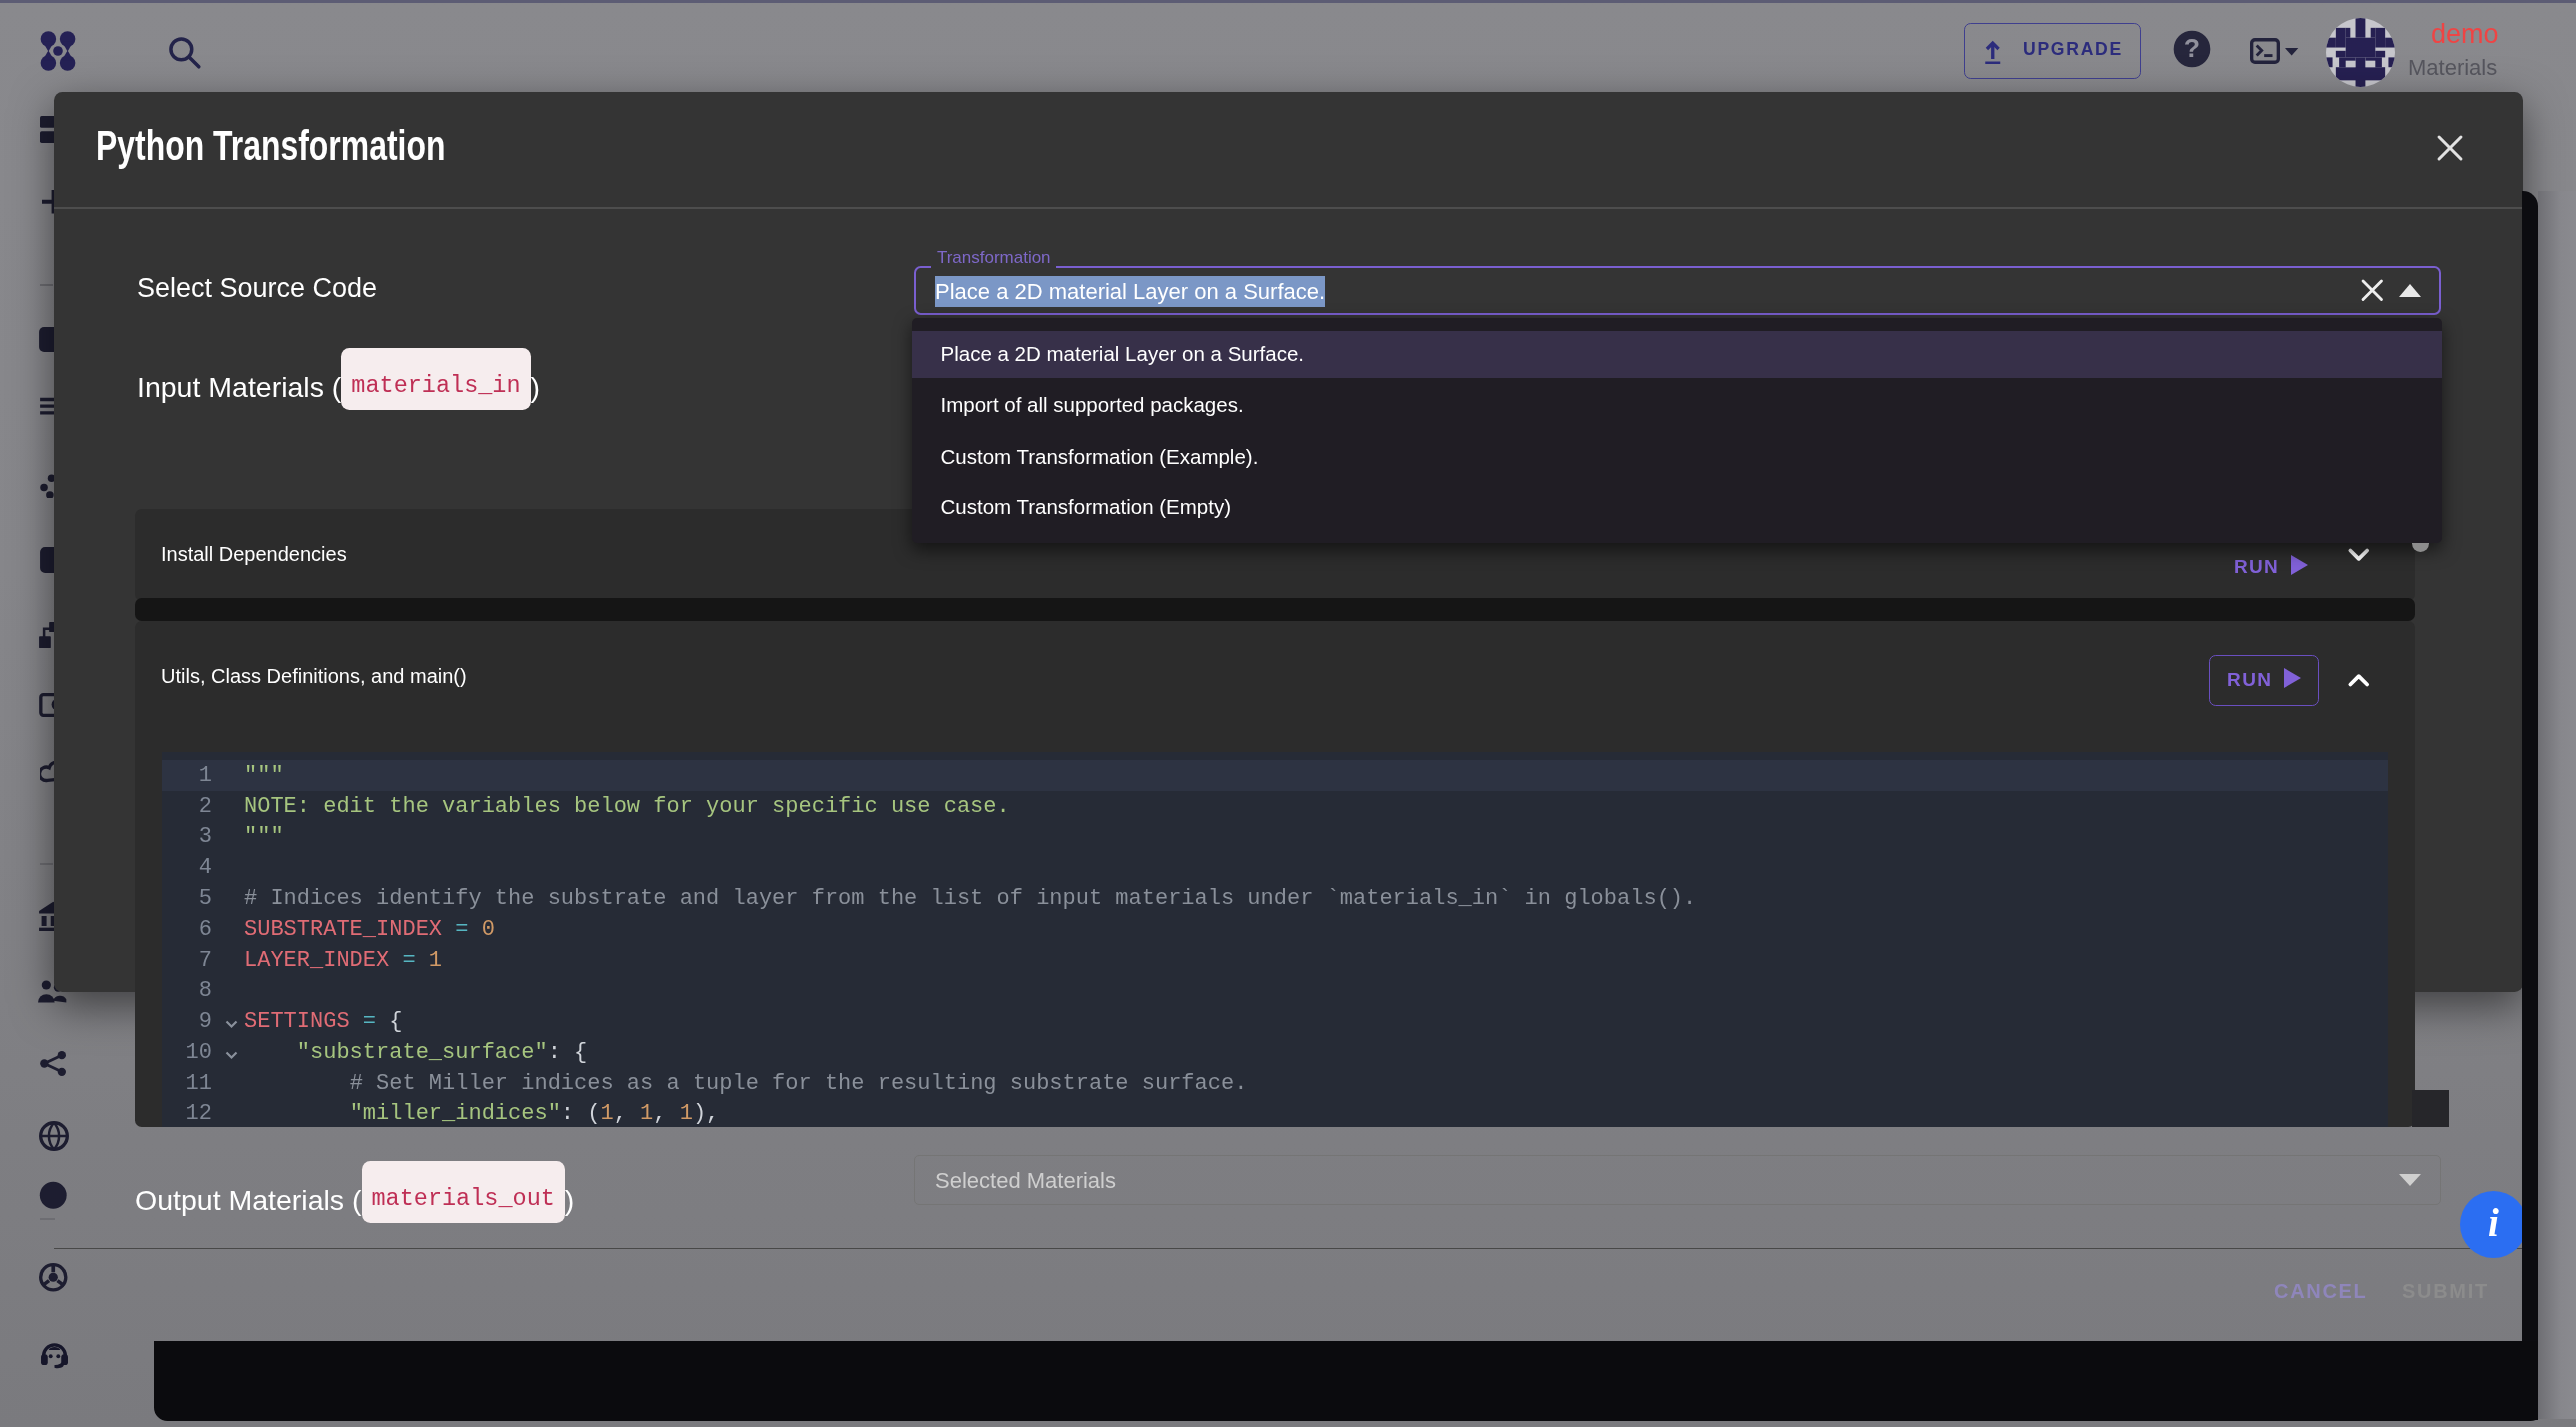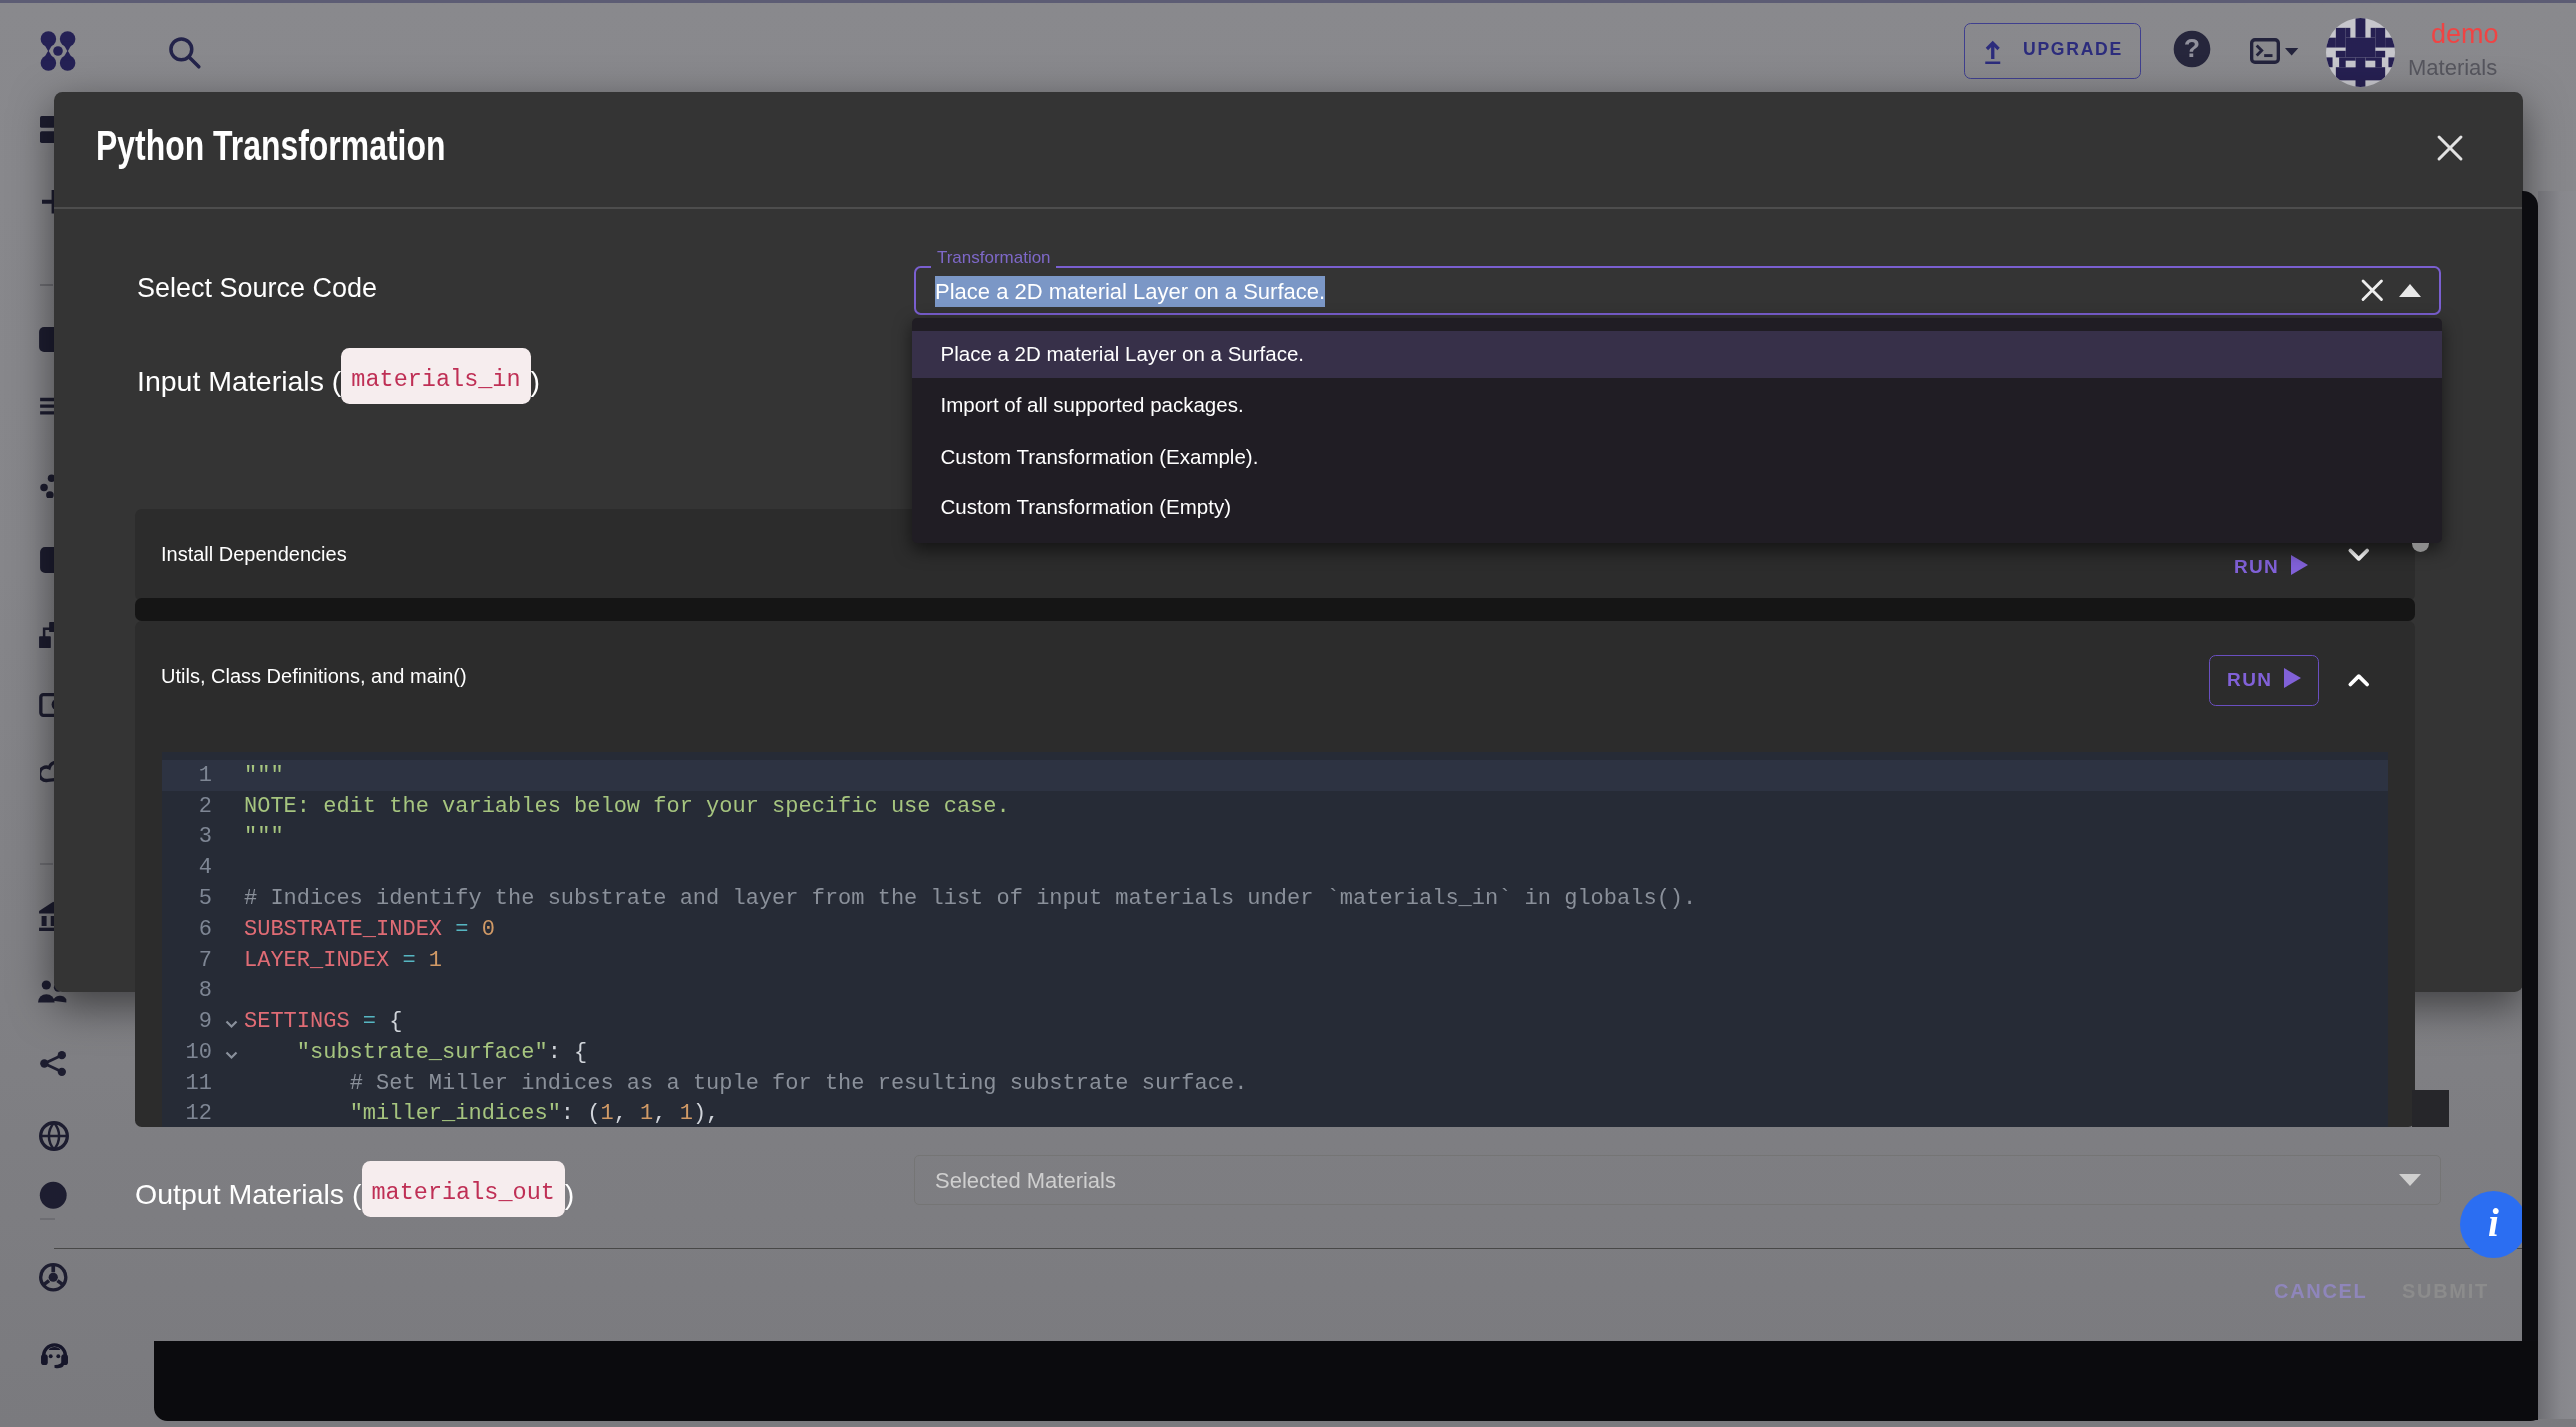--- a/index.html
+++ b/index.html
@@ -16,21 +16,21 @@
 
   
   #modal { left:54px; top:92px; width:2469px; height:900px; background:#343434; border-radius:8.4px;
            box-shadow:0 13.4px 42px rgba(0,0,0,.5); }
   #mtitle { left:42px; top:33px; font-size:42px; font-weight:bold; color:#fff; transform:scaleX(0.76); transform-origin:0 0; line-height:1; }
   #hdivider { left:0; top:115px; width:2469px; height:1.7px; background:#4d4d4d; }
 
   #lbl-source { left:83px; top:181px; font-size:27px; color:#fff; }
   .inline-row { font-size:28.5px; color:#fff; white-space:pre; }
   .chip { display:inline-block; background:#f6edee; color:#bf2f55; font-family:"Liberation Mono",monospace;
-          font-size:23.5px; border-radius:8.4px; padding:18px 10px 11px; vertical-align:5px; }
+          font-size:23.5px; border-radius:8.4px; padding:24px 10px 11px; vertical-align:5px; }
 
   
   #tsel { left:860px; top:174px; width:1527px; height:49px; border:2.5px solid #7a5fd0; border-radius:6.7px; }
   #tsel-label { left:877px; top:156px; font-size:17px; color:#7e68c8; background:#343434; padding:0 5.9px; }
   #tsel-text { left:881px; top:186px; font-size:22px; color:#fff; white-space:pre; }
   #tsel-text .selbg { background:#7b97c6; padding:2.5px 0 4.2px; }
   #menu { left:858px; top:226px; width:1530px; height:225px; background:#201d24; border-radius:5px;
           box-shadow:0 6.7px 17px rgba(0,0,0,.55); }
   .mitem { position:absolute; left:28.5px; font-size:20.5px; color:#fff; white-space:pre; }
   #mi1bg { left:0; top:13.4px; width:1530px; height:47px; background:#373049; }

